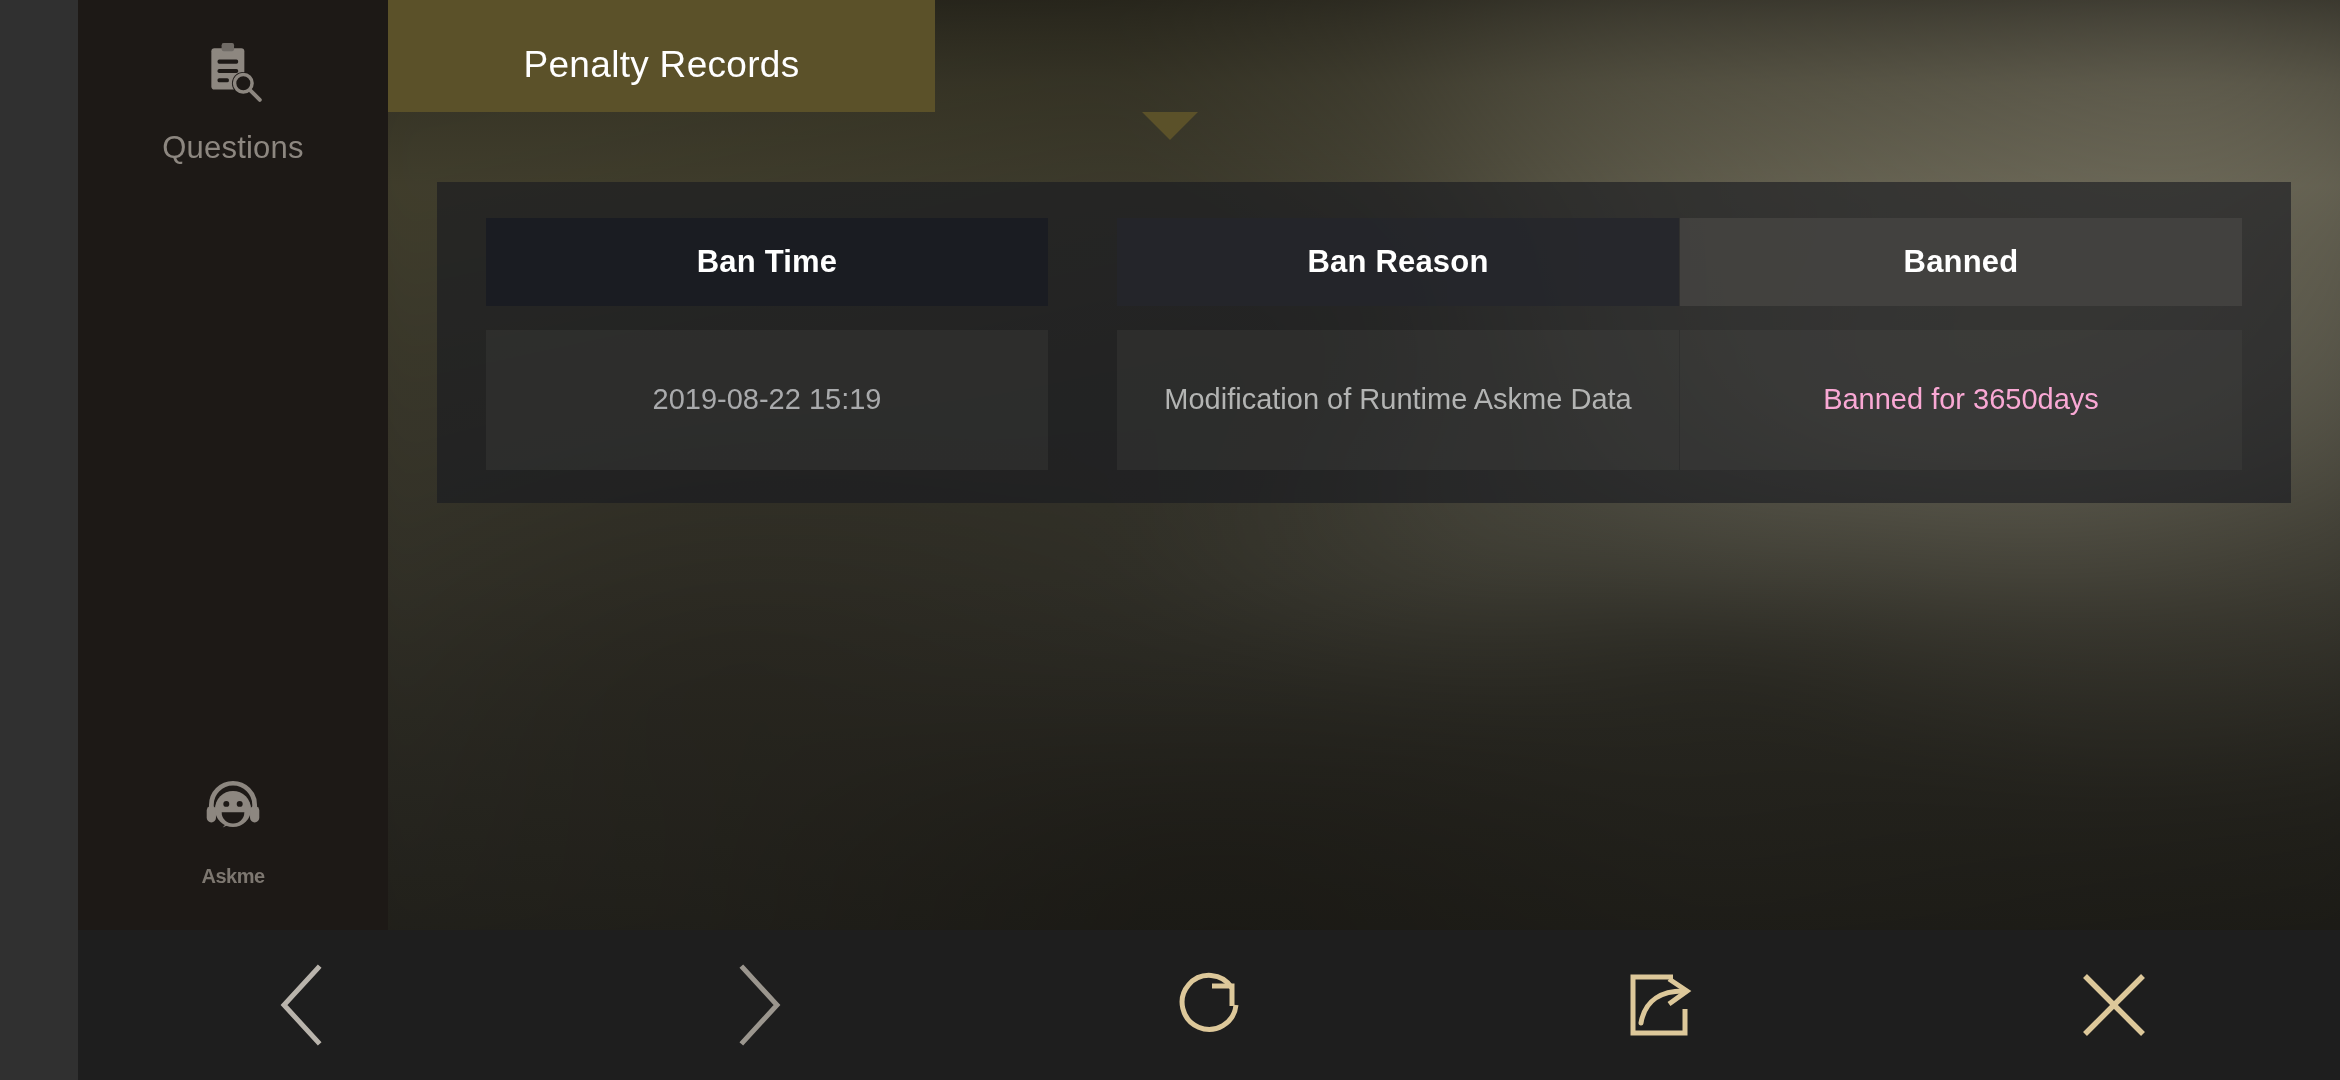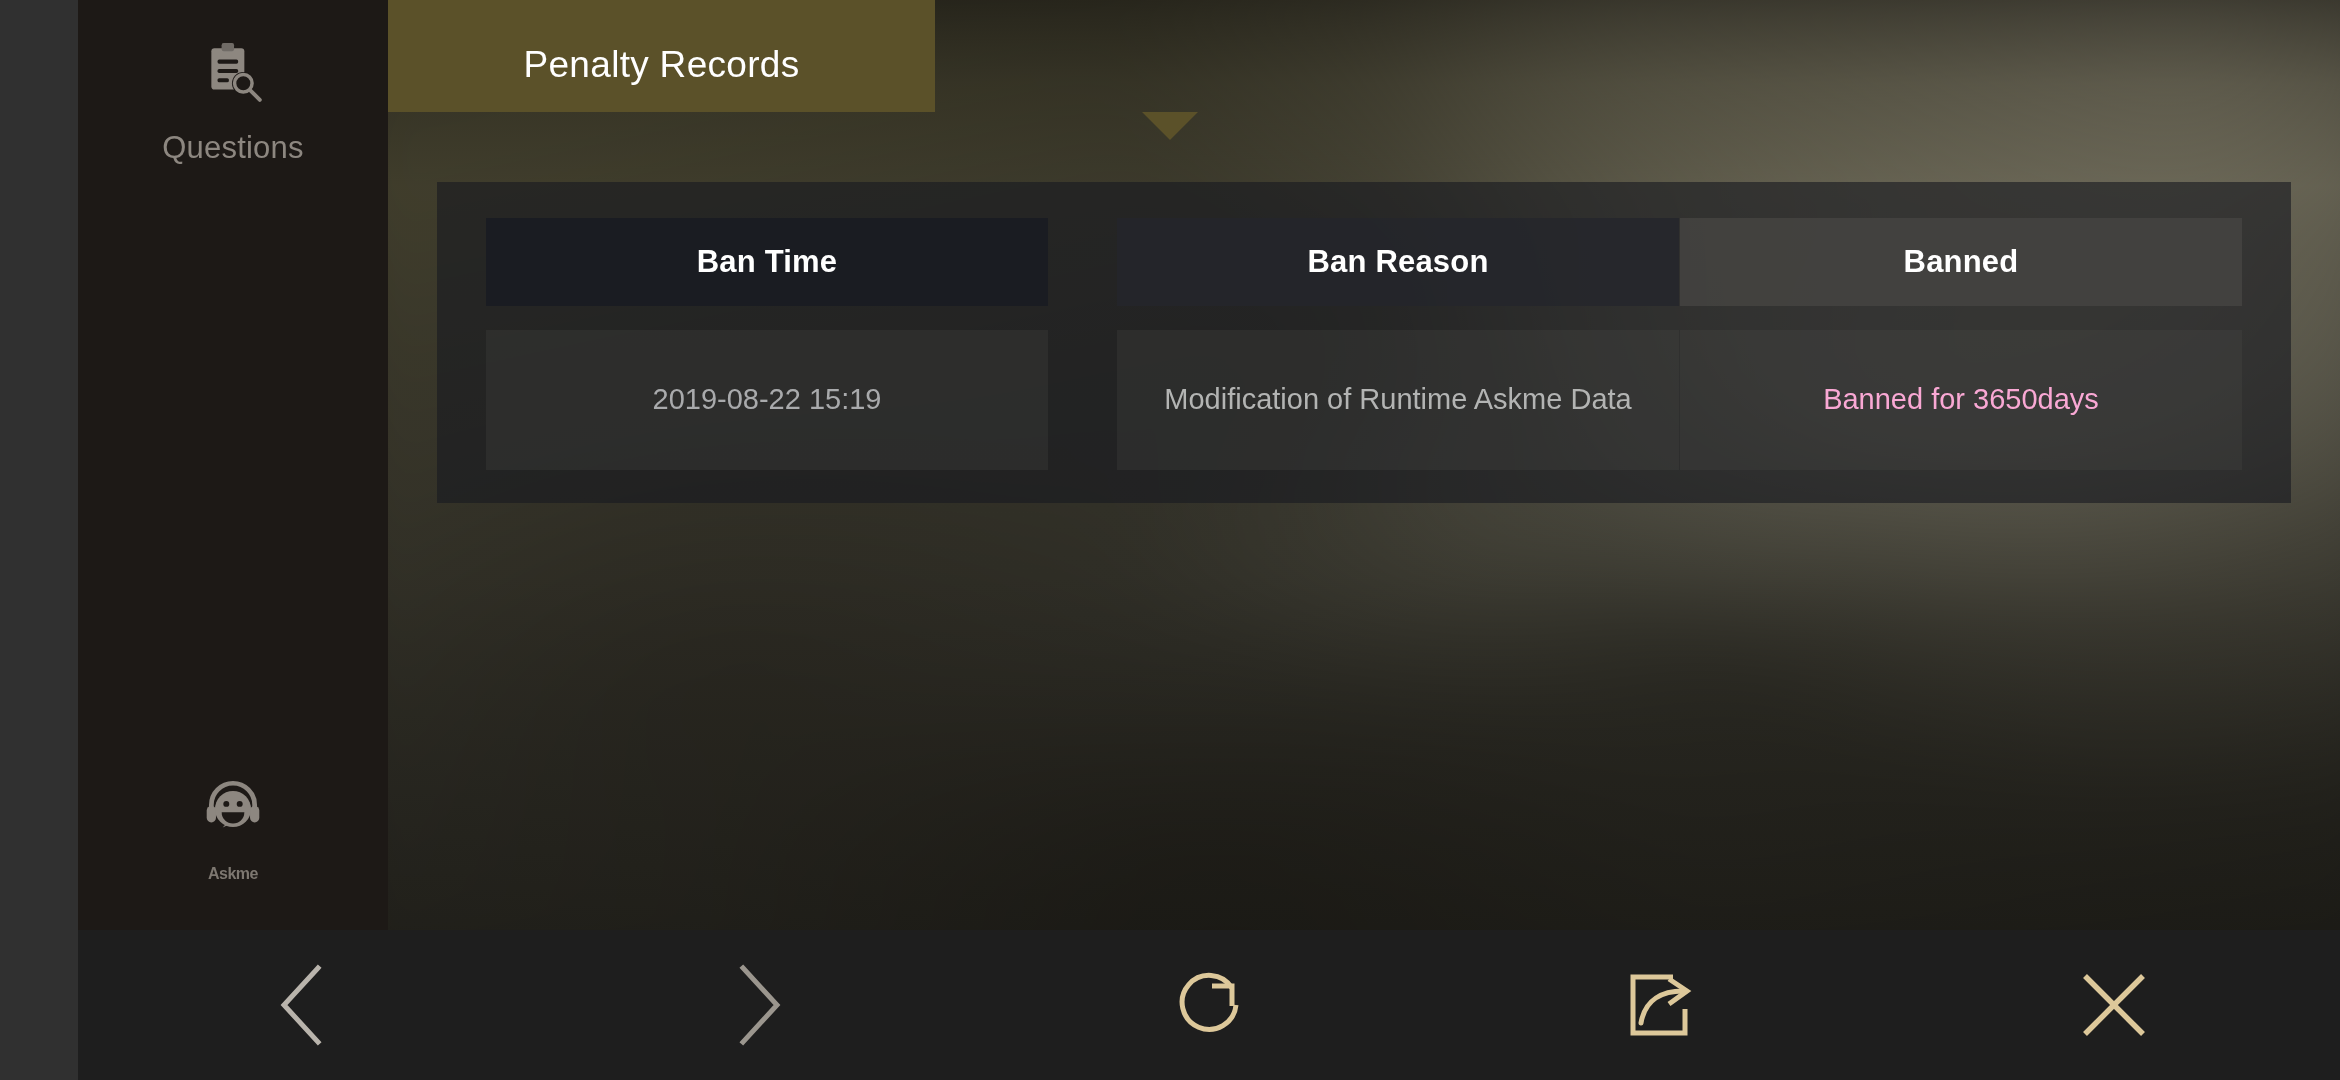--- a/index.html
+++ b/index.html
@@ -47,21 +47,21 @@
   .side-icon svg { width:100%; height:100%; display:block; }
 
   .side-label {
     display:block;
     font-size:31px;
     color:#8d8780;
     letter-spacing:0.2px;
     margin-top:24px;
   }
   .side-label.small {
-    font-size:16px;
+    font-size:20px;
     font-weight:bold;
     color:#7d7770;
     letter-spacing:-0.5px;
   }
 
   
   .content {
     position:absolute; left:388px; top:0;
     width:1952px; height:930px;
     overflow:hidden;

